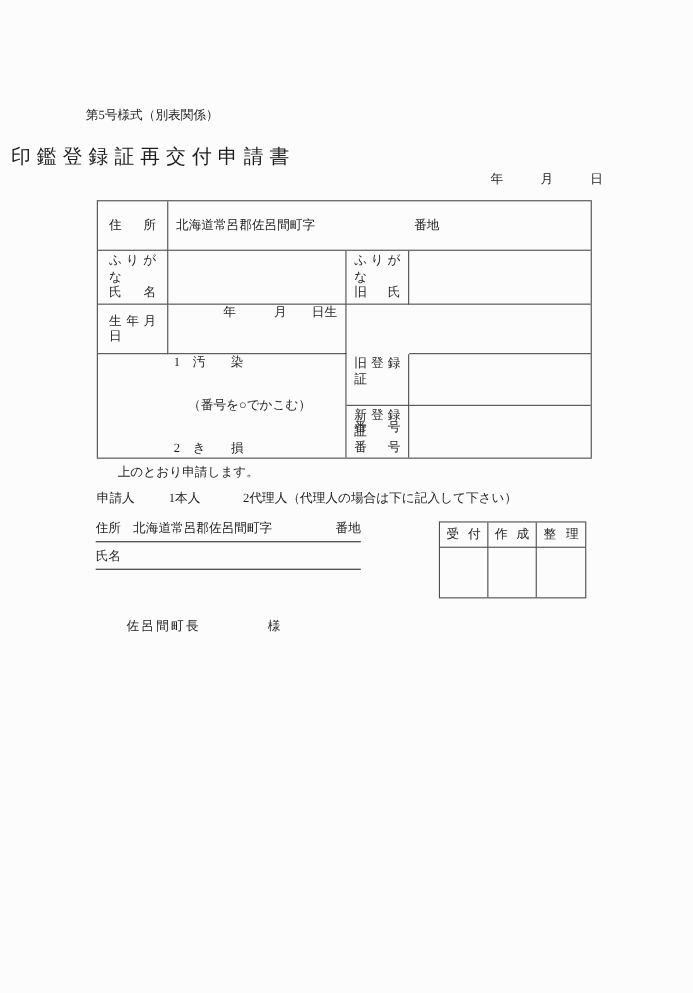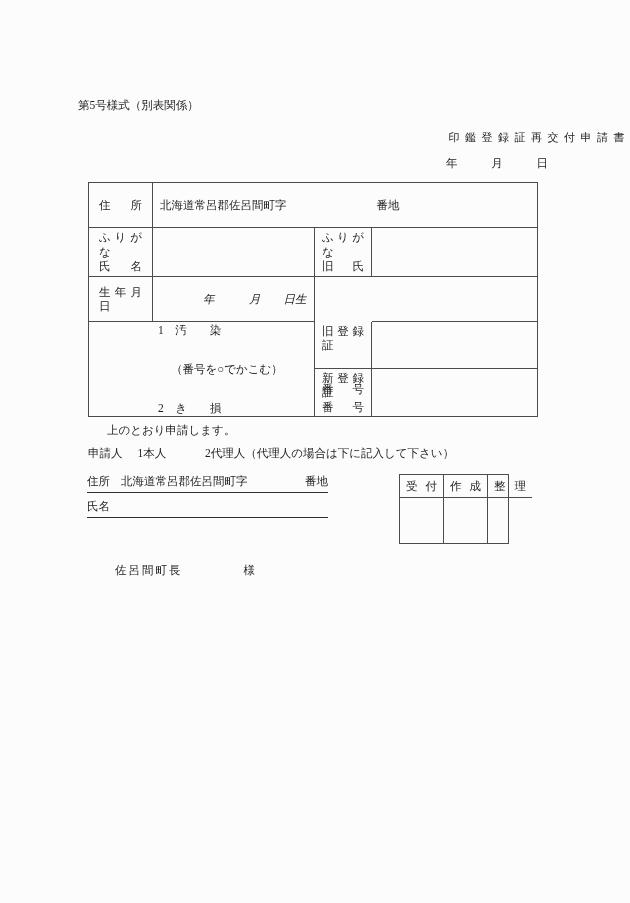--- a/index.html
+++ b/index.html
@@ -10,23 +10,23 @@
     font-family:"Liberation Serif","DejaVu Serif",serif;
     color:#1e1e1e;
     font-size:11.5px;
     line-height:1.25;
   }
   .abs { position:absolute; }
 
   .form-number { left:78px; top:98px; }
 
   .doc-title {
-    left:16px; right:0; top:131px;
-    text-align:right;
-    font-size:11px;
+    left:4px; right:0; top:131px;
+    text-align:left;
+    font-size:18px;
     letter-spacing:5.5px;
     padding-left:6px;
   }
 
   .date-line {
     left:446px; top:156px; width:102px;
     display:flex; justify-content:space-between;
   }
 
   
@@ -54,52 +54,51 @@
   }
   .lbl2-narrow { padding:2px 7px; }
 
   .addr-cell {
     display:flex; align-items:center;
     padding-left:7px;
   }
   .addr-suffix { margin-left:90px; }
 
   .birth-cell {
-    display:flex; align-items:center;
+    display:flex; 
     padding-left:50px;
-    font-style:italic;
   }
 
   .reason-cell {
     display:flex; flex-direction:column; justify-content:space-evenly;
     padding-left:5px;
   }
   .reason-note { padding-left:13px; }
 
   
   .declaration { left:107px; top:423px; }
 
   .applicant-line { left:88px; top:446px; white-space:nowrap; }
-  .applicant-opt1 { margin-left:12px; }
+  .applicant-opt1 { margin-left:28px; }
   .applicant-opt2 { margin-left:36px; }
 
   .uline {
     left:87px; width:241px; height:19px;
     border-bottom:1px solid #2e2e2e;
     display:flex; align-items:flex-start;
   }
   .agent-address { top:474px; }
   .agent-name { top:499px; }
   .agent-addr-val { margin-left:11px; }
   .agent-addr-suffix { margin-left:auto; }
 
   
   .office-table {
     left:399px; top:474px;
-    width:110px;
+    width:134px;
     border:1px solid #4c4c4c;
     display:grid;
     grid-template-columns:44px 44px 44px;
     grid-template-rows:23px 45px;
   }
   .office-head {
     display:flex; align-items:center;
     padding:0 6px;
   }
 

